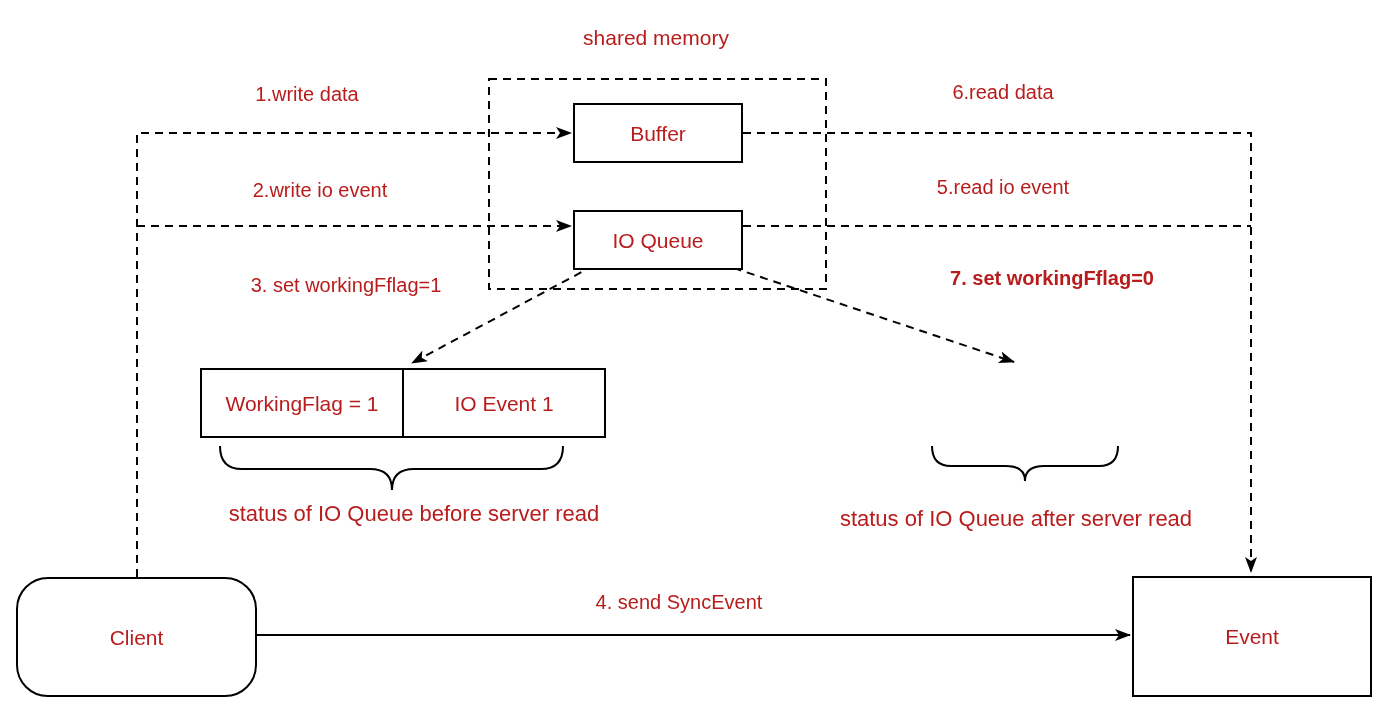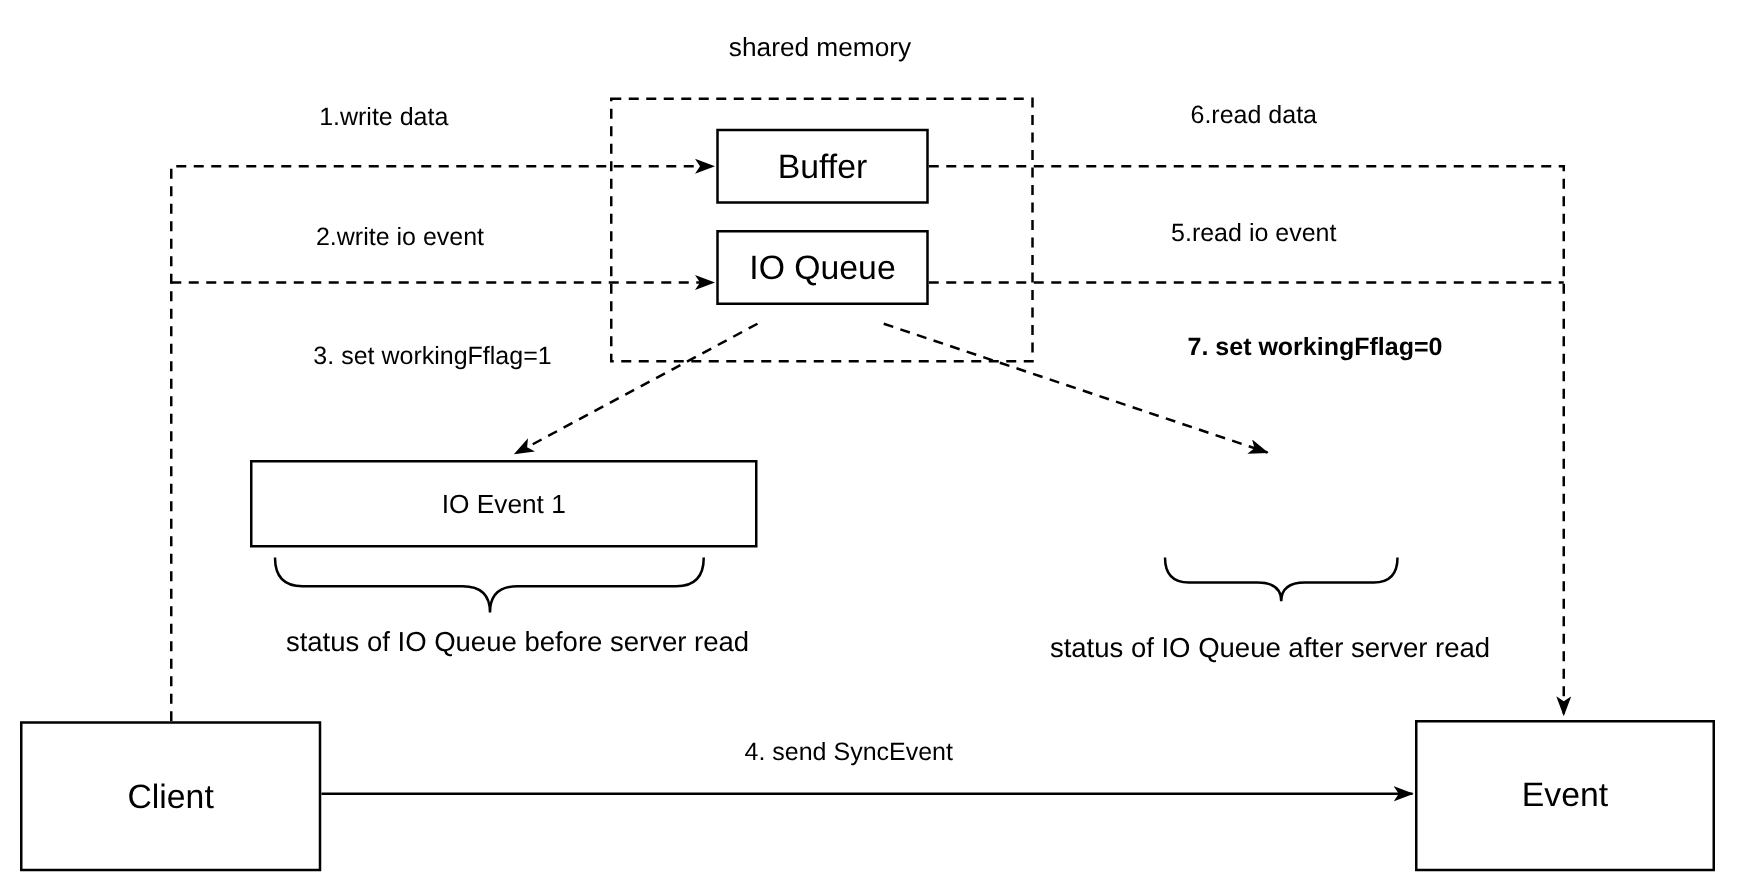--- a/index.html
+++ b/index.html
@@ -1,31 +1,31 @@
 <!DOCTYPE html>
 <html><head>
 <meta charset="utf-8">
 <style>
   html,body { margin:0; padding:0; background:#ffffff; }
   .canvas {
     position:relative; width:1390px; height:714px; background:#ffffff;
-    font-family:"Liberation Sans", sans-serif; color:#000000; overflow:hidden;
+    font-family:"Liberation Sans", sans-serif; color:#b91c1c; overflow:hidden;
   }
   .wires { position:absolute; left:0; top:0; width:1390px; height:714px; }
   .wires path, .wires rect { stroke:#000000; stroke-width:2; fill:none; }
   .wires .dashed { stroke-dasharray:8 6; }
   .wires .arrowhead { fill:#000000; stroke:none; }
   .node {
     position:absolute; box-sizing:border-box; border:2px solid #000000;
     background:#ffffff; display:flex; align-items:center; justify-content:center;
-    font-size:27px; line-height:1; white-space:nowrap;
+    font-size:21px; line-height:1; white-space:nowrap;
   }
   .node-buffer   { left:573px; top:103px; width:170px; height:60px; }
-  .node-ioqueue  { left:573px; top:184px; width:170px; height:60px; }
-  .node-client   { left:16px;  top:577px; width:241px; height:120px; }
+  .node-ioqueue  { left:573px; top:210px; width:170px; height:60px; }
+  .node-client   { left:16px;  top:577px; width:241px; height:120px;border-radius:32px; }
   .node-server   { left:1132px;top:576px; width:240px; height:121px; }
   .node-flag0    { left:923px; top:368px; width:202px; height:70px; }
   .combined {
     position:absolute; left:200px; top:368px; width:406px; height:70px;
     box-sizing:border-box; border:2px solid #000000; background:#ffffff;
     display:flex; font-size:21px; line-height:1;
   }
   .combined .cell {
     flex:1 1 50%; display:flex; align-items:center; justify-content:center;
     white-space:nowrap;
@@ -83,20 +83,23 @@
   <div class="lbl lbl-s4">4. send SyncEvent</div>
 
   <div class="node node-buffer">
     <span>Buffer</span>
   </div>
   <div class="node node-ioqueue">
     <span>IO Queue</span>
   </div>
 
   <div class="combined">
+    <div class="cell first">
+      <span>WorkingFlag = 1</span>
+    </div>
     <div class="cell">
       <span>IO Event 1</span>
     </div>
   </div>
 
 
   <div class="lbl lbl-after">status of IO Queue after server read</div>
   <div class="lbl lbl-before">status of IO Queue before server read</div>
 
   <div class="node node-client">

